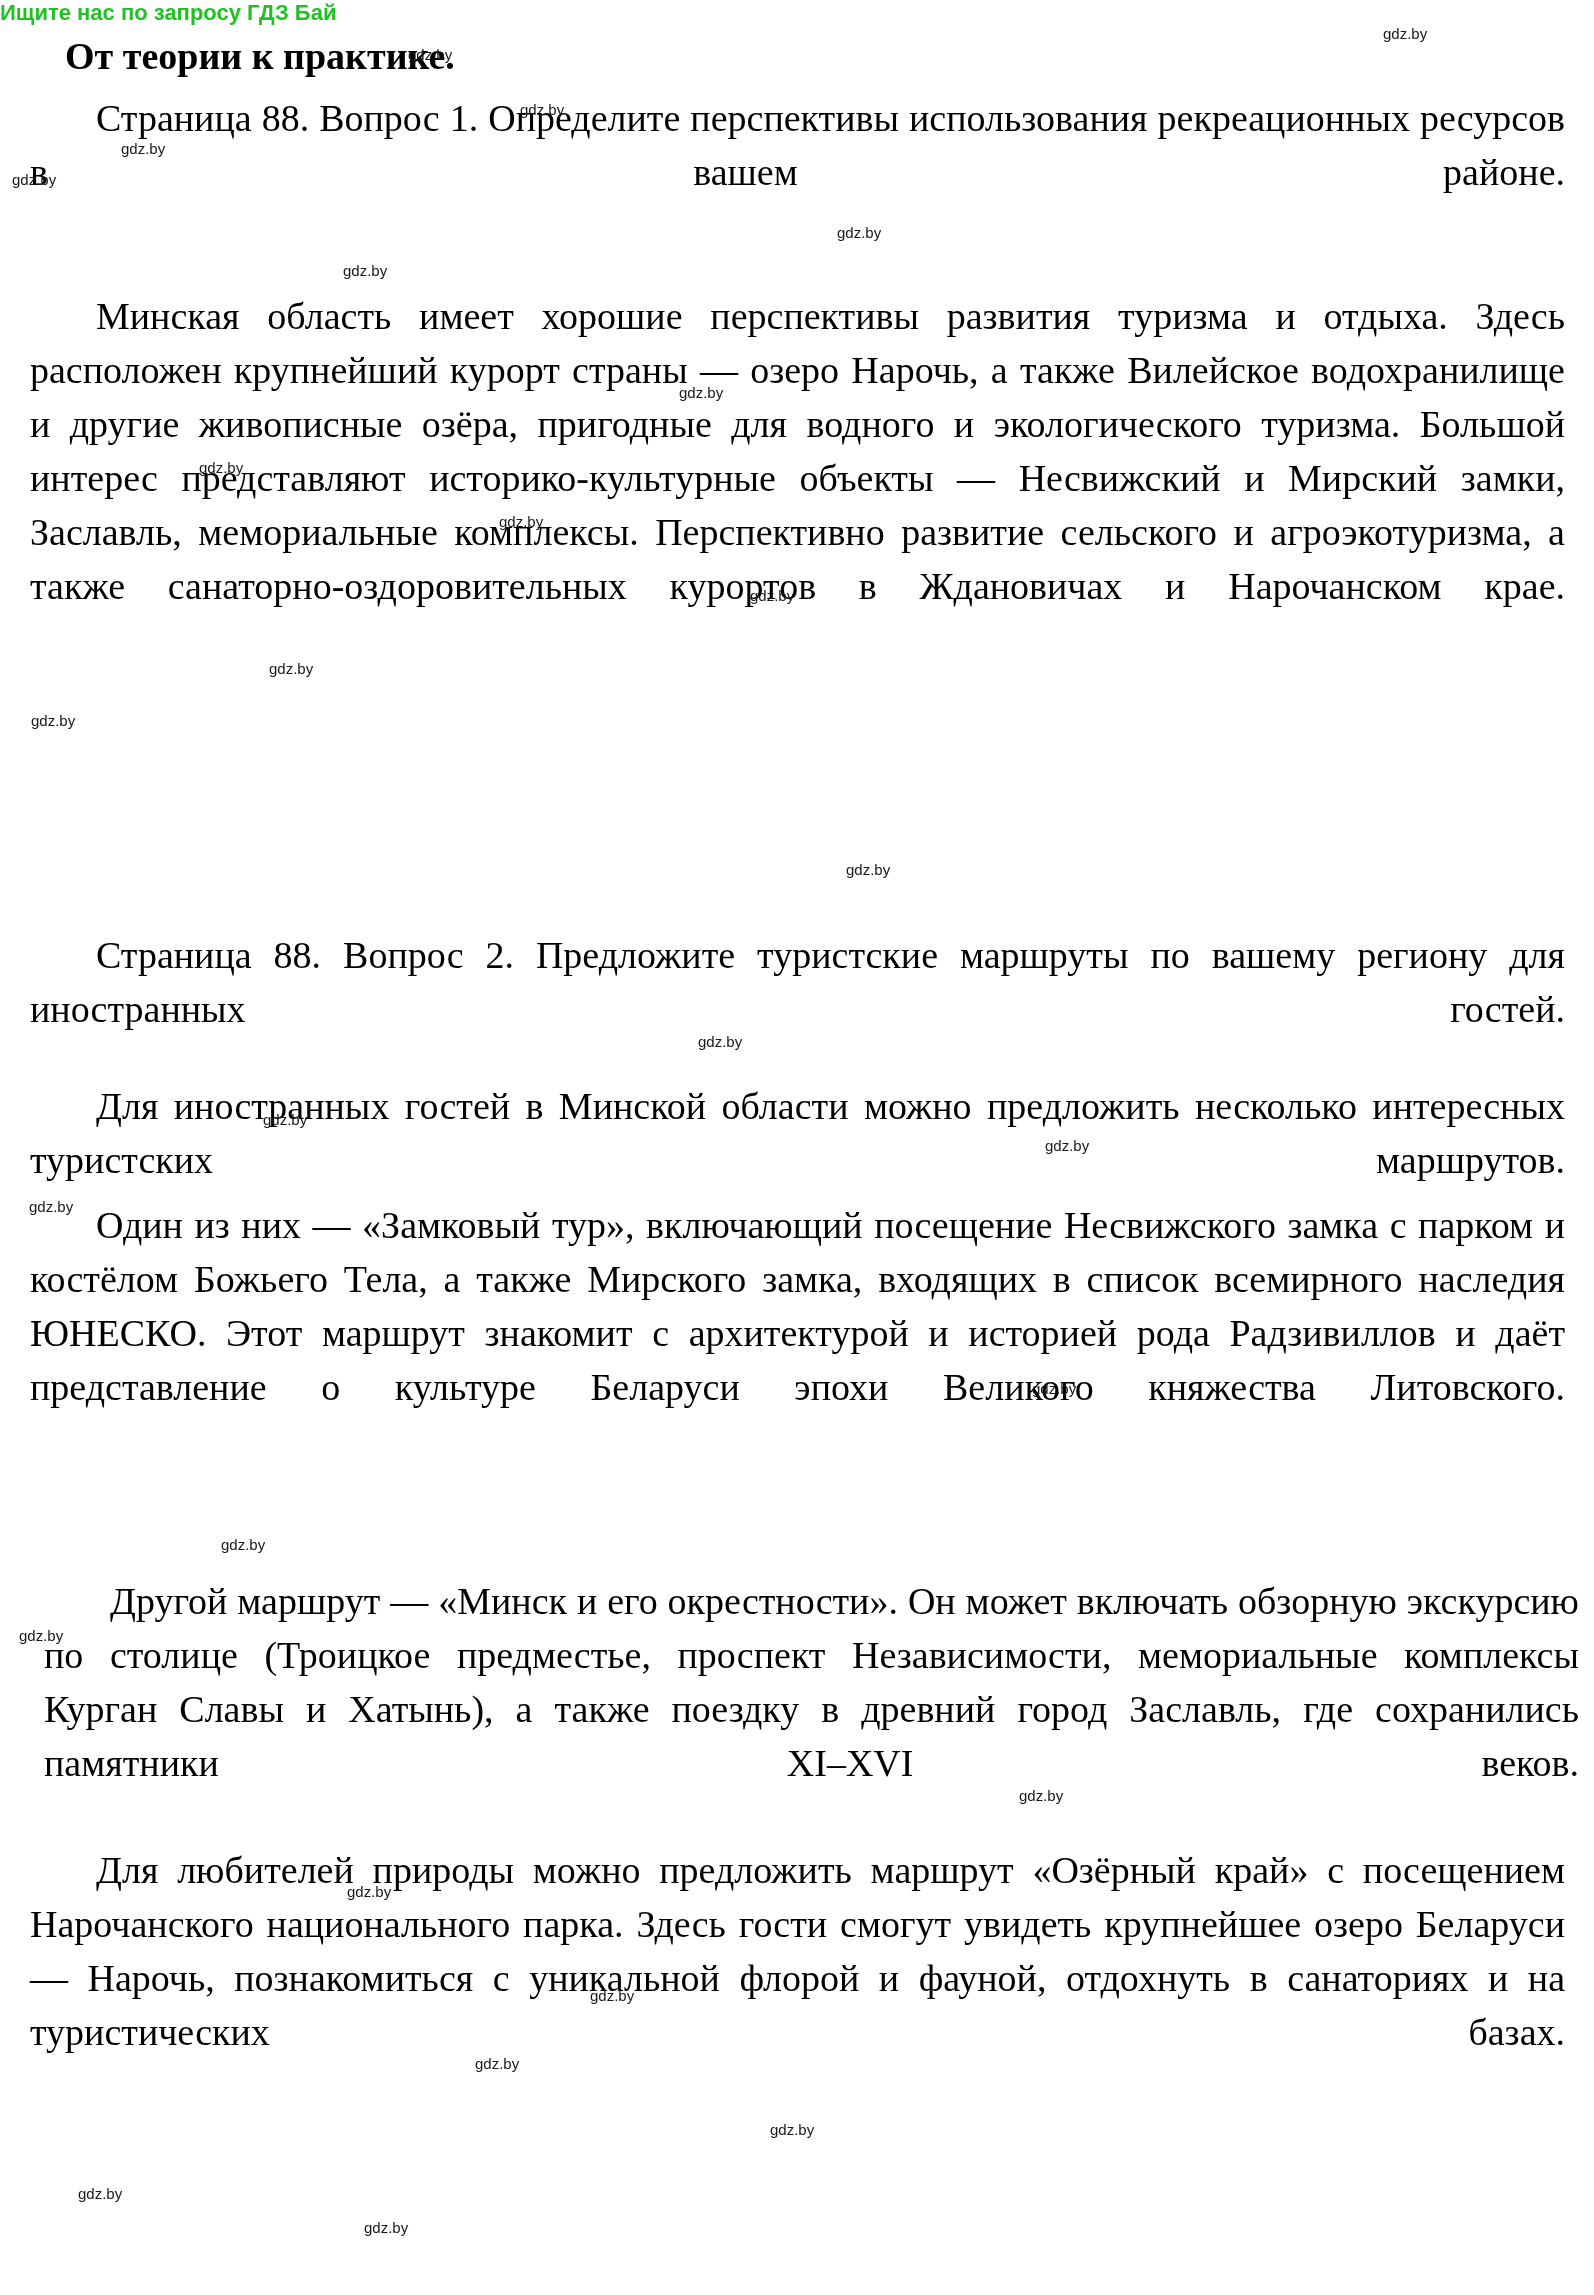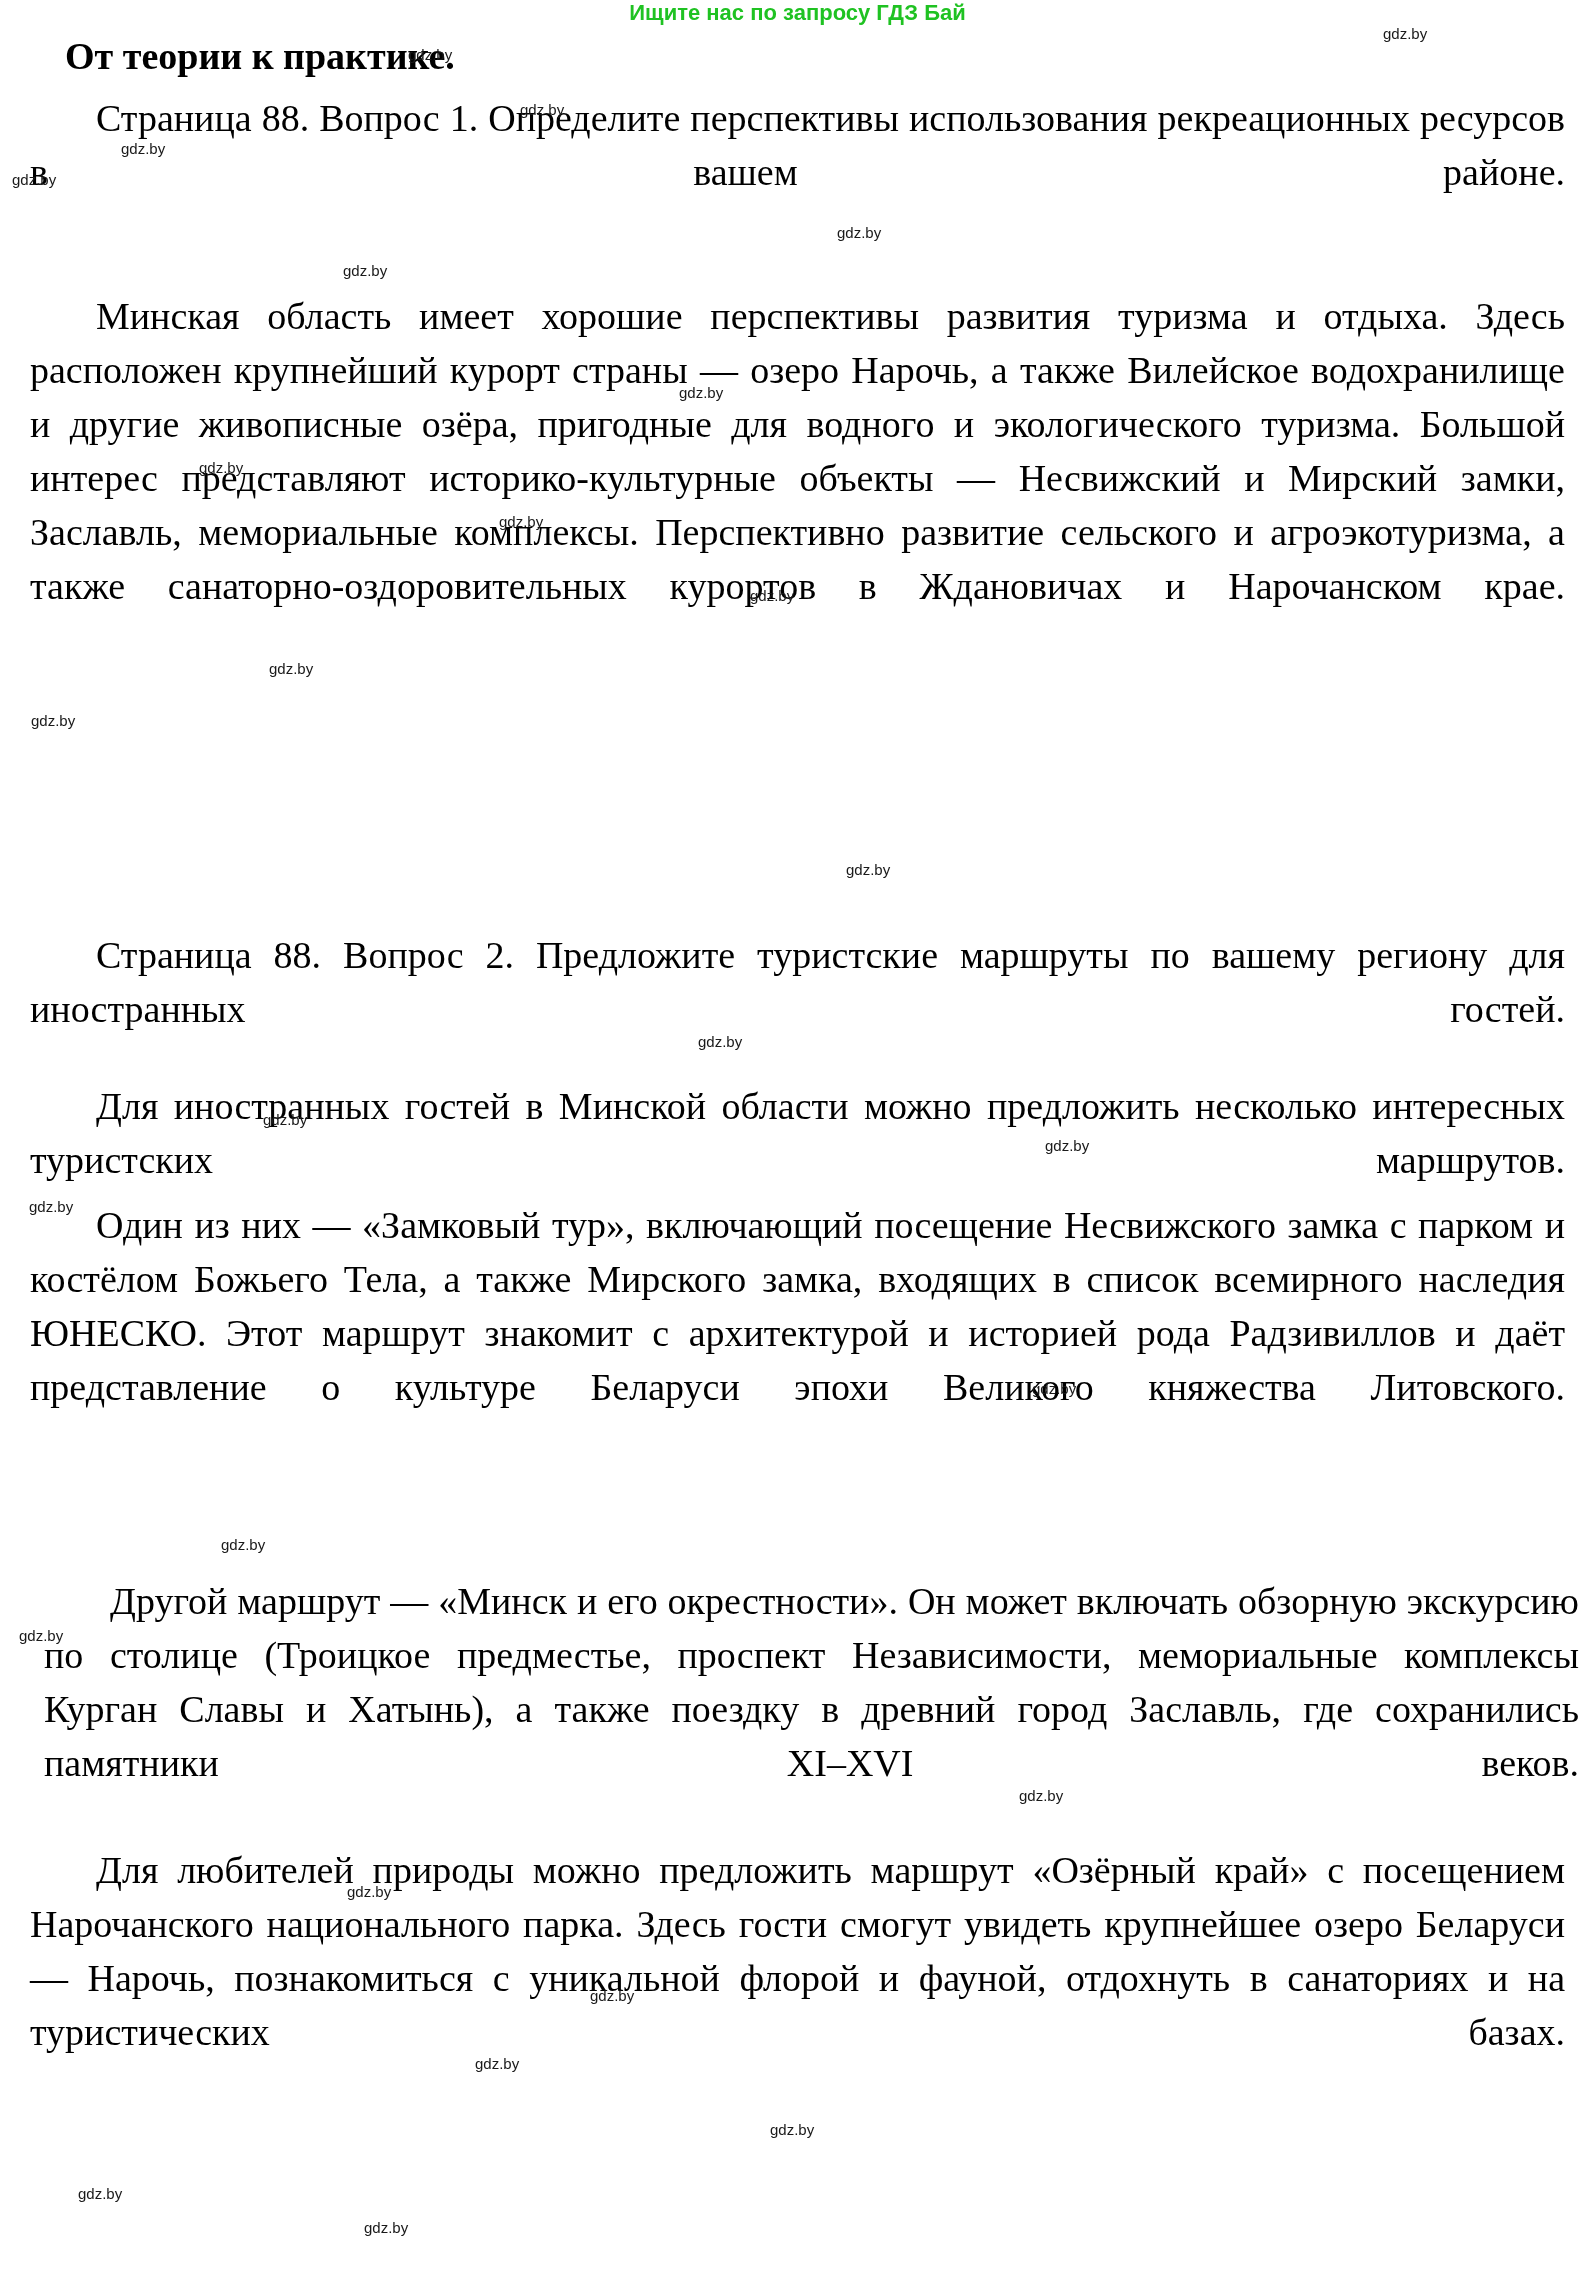--- a/index.html
+++ b/index.html
@@ -16,21 +16,20 @@
     font-family: "Liberation Serif", "DejaVu Serif", serif;
     color: #000000;
   }
 
   
   .promo-banner {
     position: absolute;
     top: 0px;
     left: 0;
     width: 100%;
-    text-align: center;
     font-family: "Liberation Sans", sans-serif;
     font-size: 22px;
     font-weight: 700;
     color: #1fc222;
     letter-spacing: 0px;
     line-height: 26px;
   }
 
   .heading-practice {
     position: absolute;

